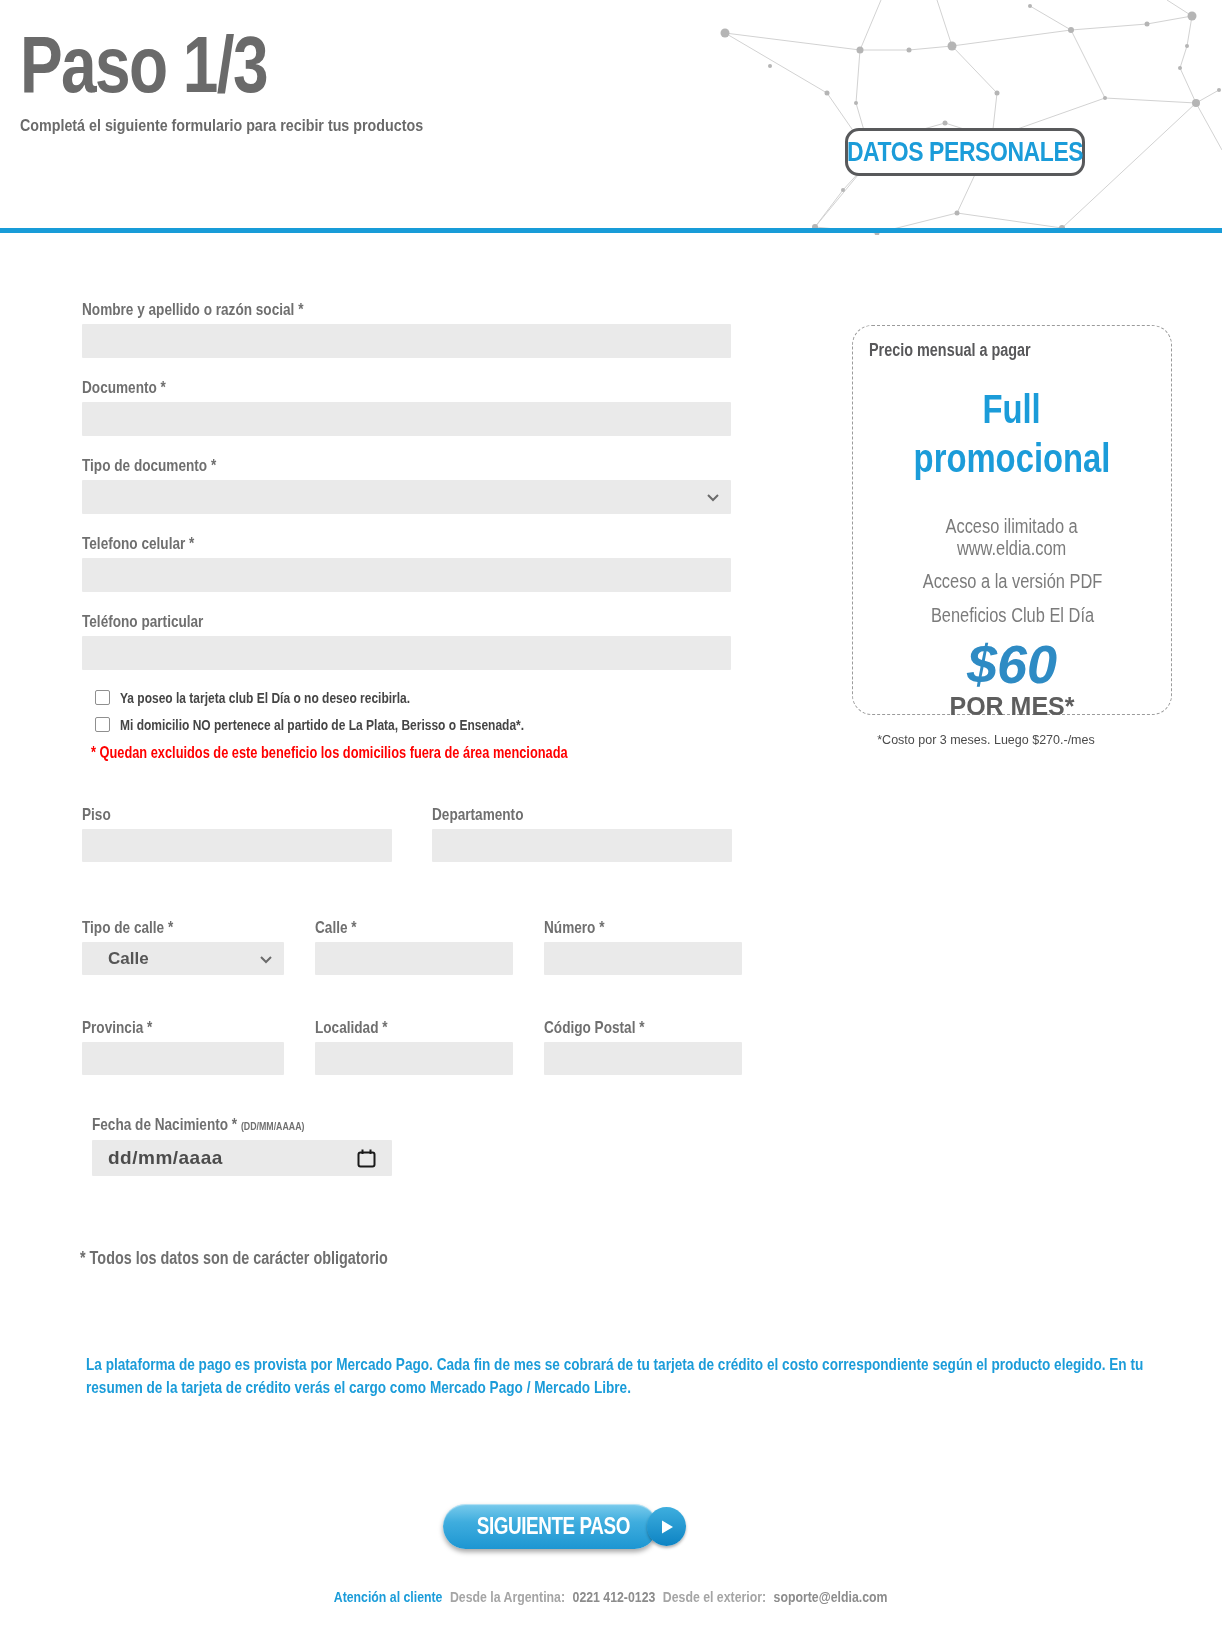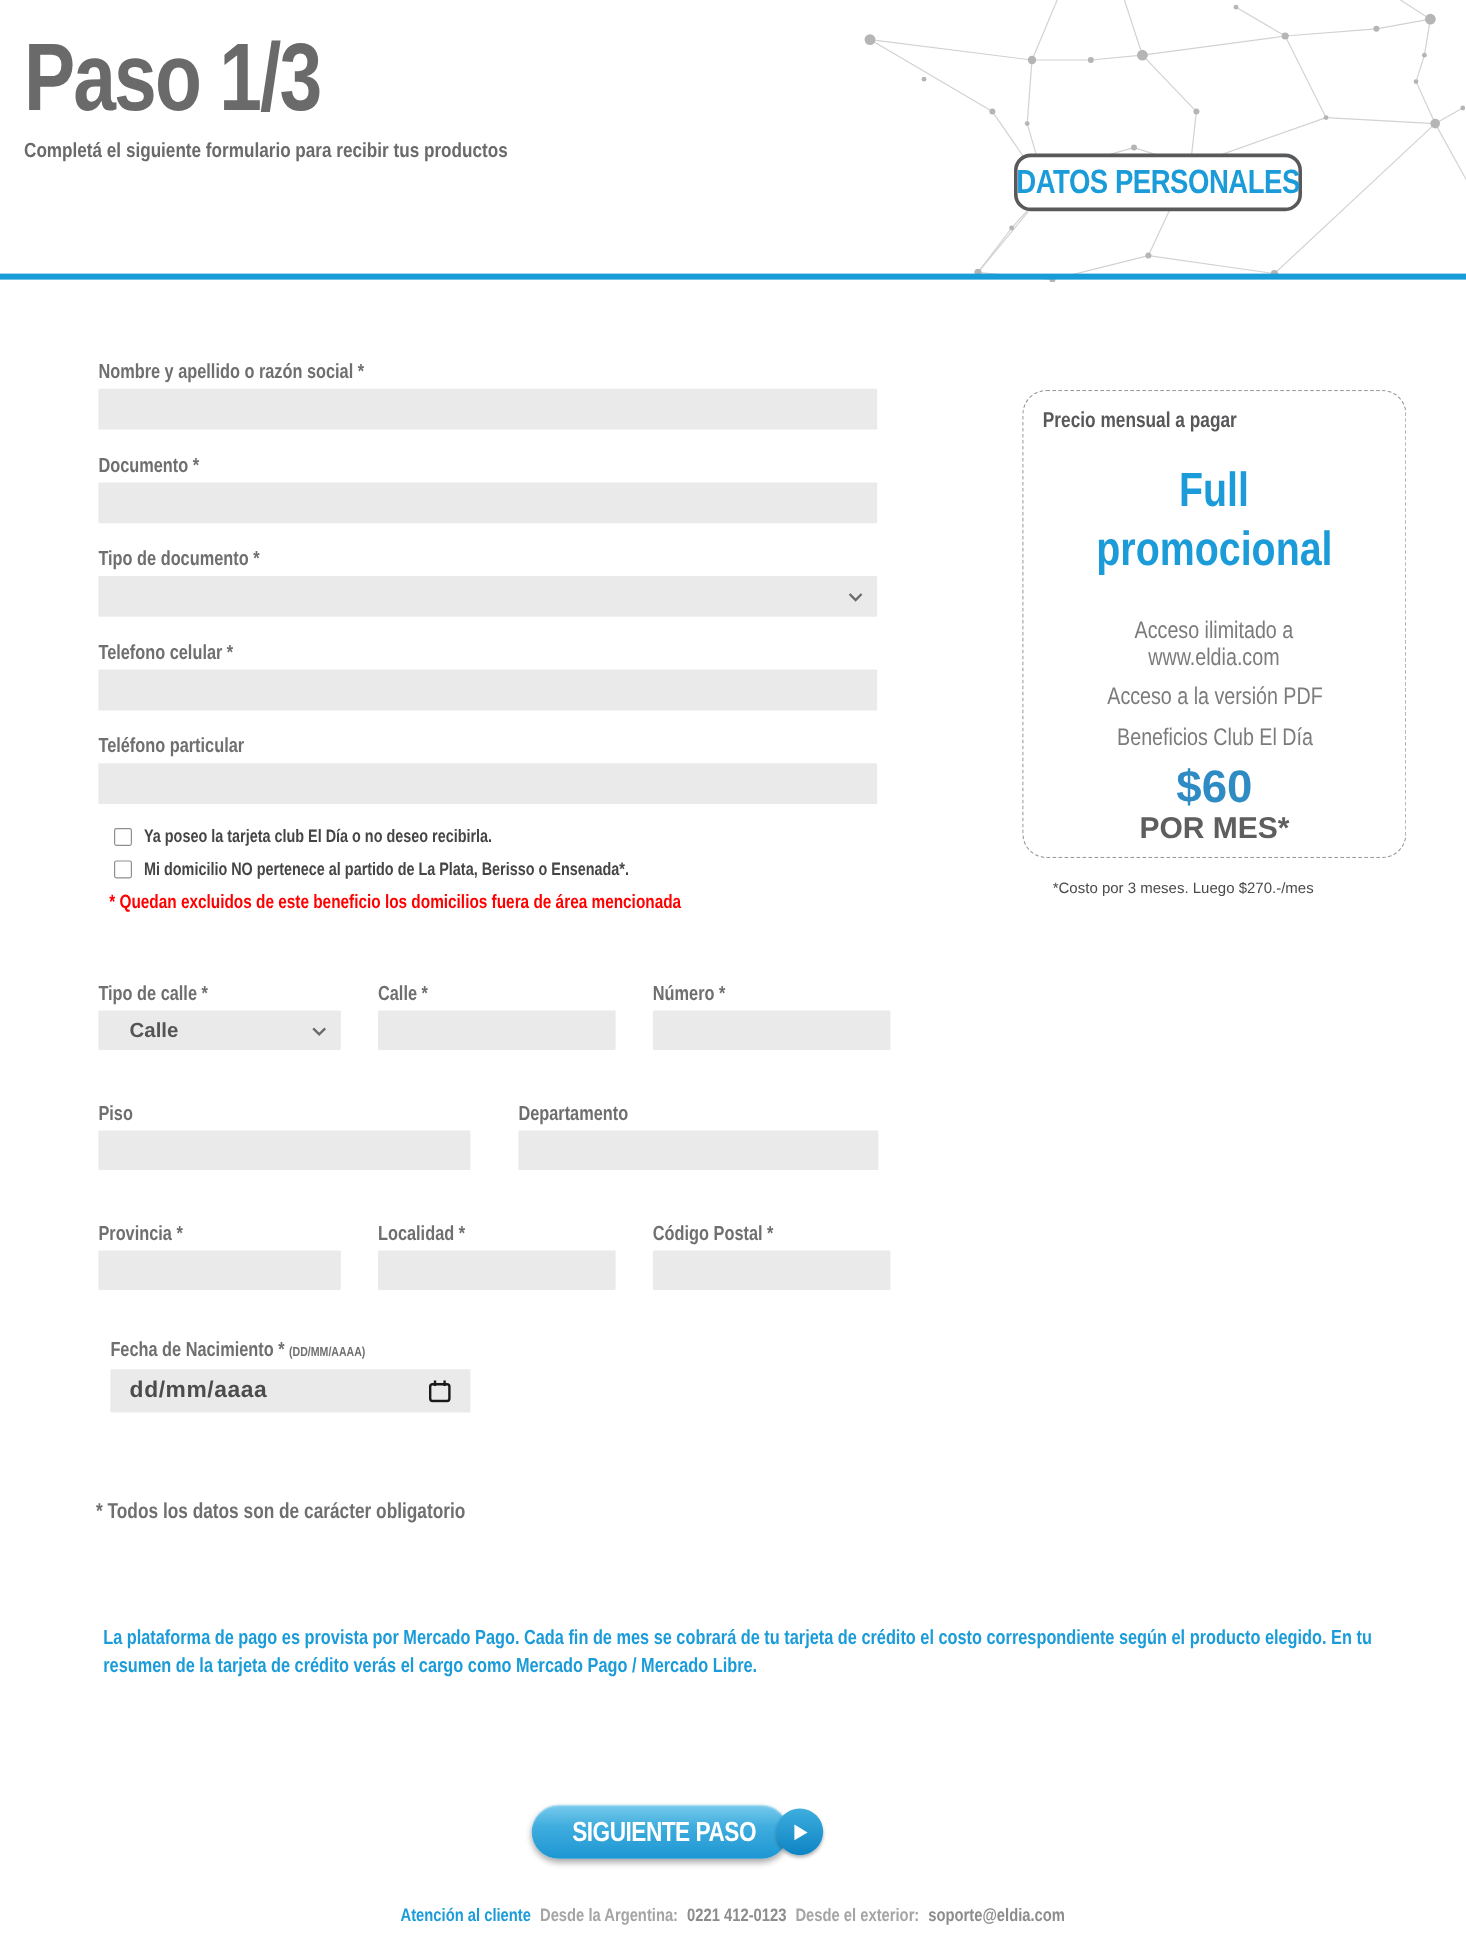--- a/index.html
+++ b/index.html
@@ -61,21 +61,21 @@
   .required-note{margin-top:72px; margin-left:-2px; font-size:18px; font-weight:bold; color:var(--label-gray);}
 
   
   .price-wrap{position:absolute; top:325px; left:852px; width:268px; z-index:1;}
   .price-panel{width:320px; height:390px; border:1px dashed #9b9b9b; border-radius:20px; background:#fff; text-align:center;}
   .pp-head{display:block; text-align:left; margin:14px 0 0 16px; font-size:18px; font-weight:bold; color:#58585a;}
   .pp-plan{margin-top:24px; font-size:40px; font-weight:bold; color:var(--accent-blue); line-height:1.22;}
   .pp-features{margin-top:32px;}
   .pp-feature{font-size:20px; color:#7b7b7b; line-height:1.12; margin-bottom:11px; white-space:pre-line;}
   .pp-feature .squeeze-c{white-space:pre-line;}
-  .pp-price{margin-top:2px; font-size:38px; font-weight:bold; color:var(--price-blue); line-height:1.0;}
+  .pp-price{margin-top:2px; font-size:54px; font-weight:bold; color:var(--price-blue); line-height:1.0;font-style:italic;}
   .pp-period{font-size:25px; font-weight:bold; color:#5e5e5e; margin-top:1px;}
   .pp-footnote{margin-top:18px; text-align:center; font-size:12.5px; color:#4a4a4a;}
 
   
   .pay-note{position:absolute; top:1353px; left:86px; width:1340px; font-size:17px; font-weight:bold; color:var(--accent-blue); line-height:23px; transform:scaleX(0.8); transform-origin:0 0;}
 
   
   .next-btn{position:absolute; top:1504px; left:443px; width:214px; height:45px; border:none; border-radius:23px; cursor:pointer;
     background:linear-gradient(180deg,#7acbec 0%,#3fadde 40%,#1d96d2 100%);
     box-shadow:0 3px 5px rgba(0,0,0,0.35), inset 0 1px 1px rgba(255,255,255,0.5);
@@ -214,49 +214,49 @@
       <label class="check">
         <input type="checkbox" style="">
         <span class="squeeze">Mi domicilio NO pertenece al partido de La Plata, Berisso o Ensenada*.</span>
       </label>
     </div>
 
     <div class="red-note">
       <span class="squeeze">* Quedan excluidos de este beneficio los domicilios fuera de área mencionada</span>
     </div>
 
+    <div class="addr-row r2">
+      <div>
+        <label class="flabel"><span class="squeeze">Piso</span></label>
+        <input class="tinput" type="text" value="" style="">
+      </div>
+      <div>
+        <label class="flabel"><span class="squeeze">Departamento</span></label>
+        <input class="tinput" type="text" value="" style="">
+      </div>
+    </div>
+
     <div class="addr-row r1">
       <div>
         <label class="flabel"><span class="squeeze">Tipo de calle *</span></label>
         <div class="selwrap">
           <select class="sel">
             <option>Calle</option>
           </select>
           <svg class="chev" width="12" height="8" viewBox="0 0 12 8">
               <polyline points="1,1 6,6 11,1" fill="none" stroke="#6b6b6b" stroke-width="2"></polyline>
             </svg>
         </div>
       </div>
       <div>
         <label class="flabel"><span class="squeeze">Calle *</span></label>
         <input class="tinput" type="text" value="" style="">
       </div>
       <div>
         <label class="flabel"><span class="squeeze">Número *</span></label>
-        <input class="tinput" type="text" value="" style="">
-      </div>
-    </div>
-
-    <div class="addr-row r2">
-      <div>
-        <label class="flabel"><span class="squeeze">Piso</span></label>
-        <input class="tinput" type="text" value="" style="">
-      </div>
-      <div>
-        <label class="flabel"><span class="squeeze">Departamento</span></label>
         <input class="tinput" type="text" value="" style="">
       </div>
     </div>
 
     <div class="addr-row r3">
       <div>
         <label class="flabel"><span class="squeeze">Provincia *</span></label>
         <input class="tinput" type="text" value="" style="">
       </div>
       <div>

